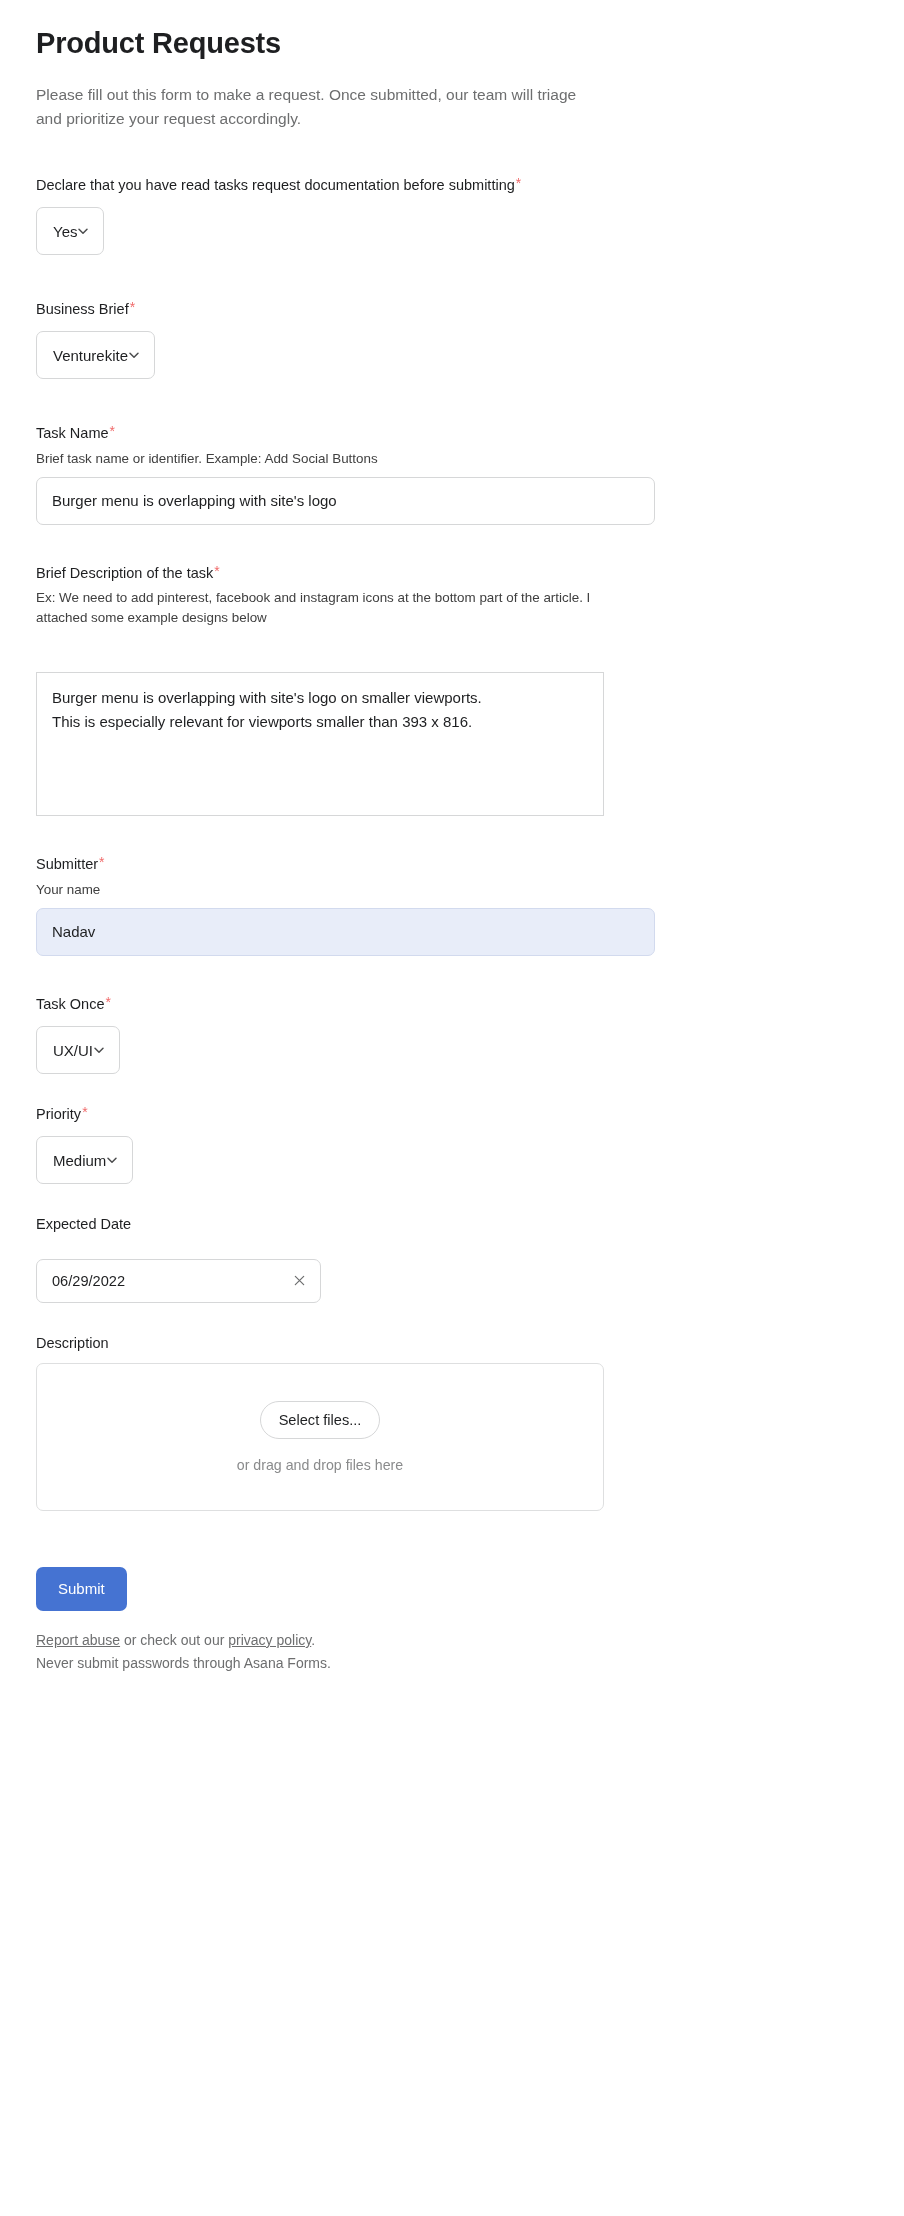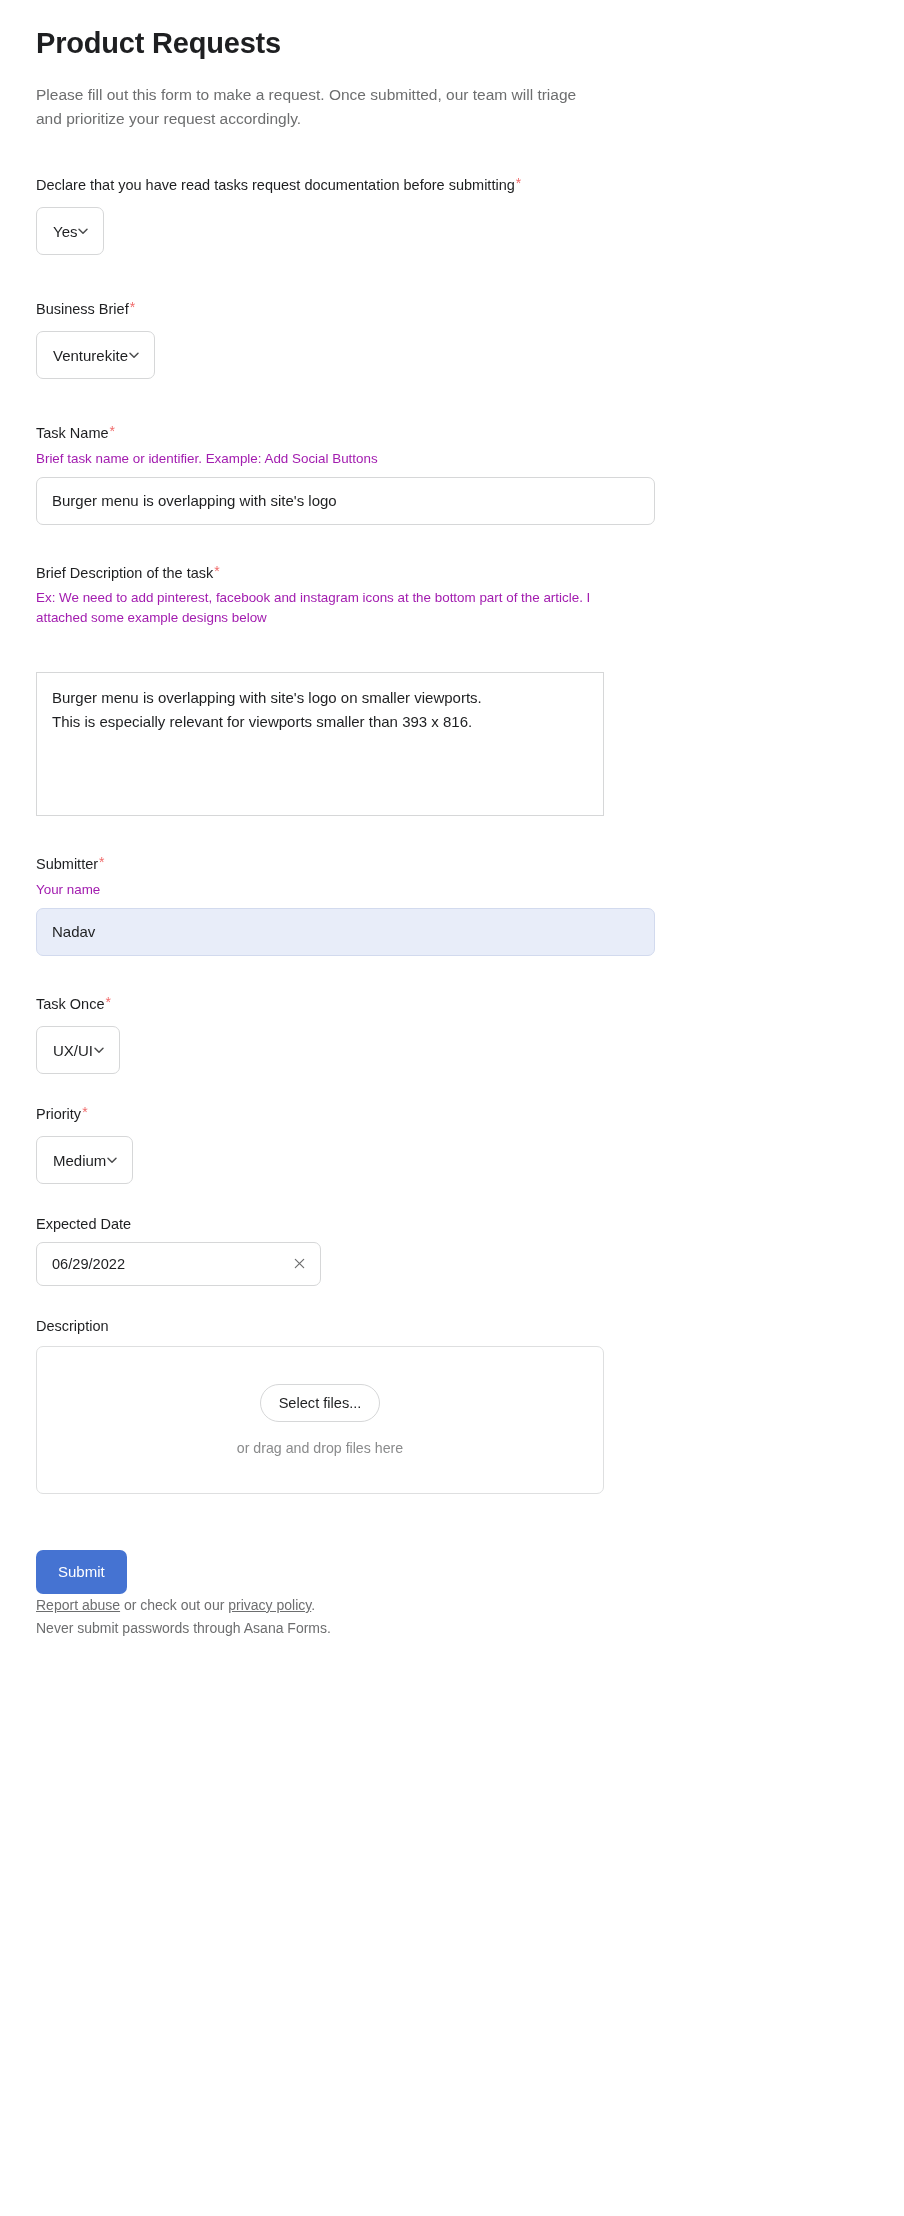--- a/index.html
+++ b/index.html
@@ -49,21 +49,21 @@
     color: #f06a6a;
     font-size: 14px;
     margin-left: 1px;
     vertical-align: top;
     line-height: 1;
     position: relative;
     top: 1px;
   }
   .field-help {
     font-size: 13.4px;
-    color: #a21caf;
+    color: #404040;
     line-height: 1.5;
     margin-bottom: 8px;
     max-width: 575px;
   }
 
   
   .select-box {
     display: inline-flex;
     align-items: center;
     border: 1px solid #d6d7d8;
@@ -183,20 +183,21 @@
     display: inline-block;
     background: #4573d2;
     color: #ffffff;
     border: none;
     border-radius: 7px;
     height: 44px;
     padding: 0 22px;
     font-family: "Liberation Sans", sans-serif;
     font-size: 15px;
     cursor: pointer;
+    margin-bottom: 18px;
   }
 
   .footnote {
     font-size: 14px;
     color: #6d6e6f;
     line-height: 1.62;
   }
   .footnote a {
     color: #6d6e6f;
     text-decoration: underline;
@@ -312,21 +313,21 @@
           </svg>
       </span>
     </div>
   </div>
 
   <div class="gap-md"></div>
 
   
   <div class="field-block">
     <div class="field-label">Expected Date</div>
-    <div class="date-field" style="margin-top:7px;">
+    <div class="date-field" style="margin-top:24px;">
       <span class="date-value">06/29/2022</span>
       <span class="date-clear">
         <svg viewBox="0 0 14 14" width="13" height="13" aria-hidden="true">
             <path d="M2.5 2.5 L11.5 11.5 M11.5 2.5 L2.5 11.5" fill="none" stroke="#6d6e6f" stroke-width="1.3" stroke-linecap="round"></path>
           </svg>
       </span>
     </div>
   </div>
 
   <div class="gap-md"></div>

